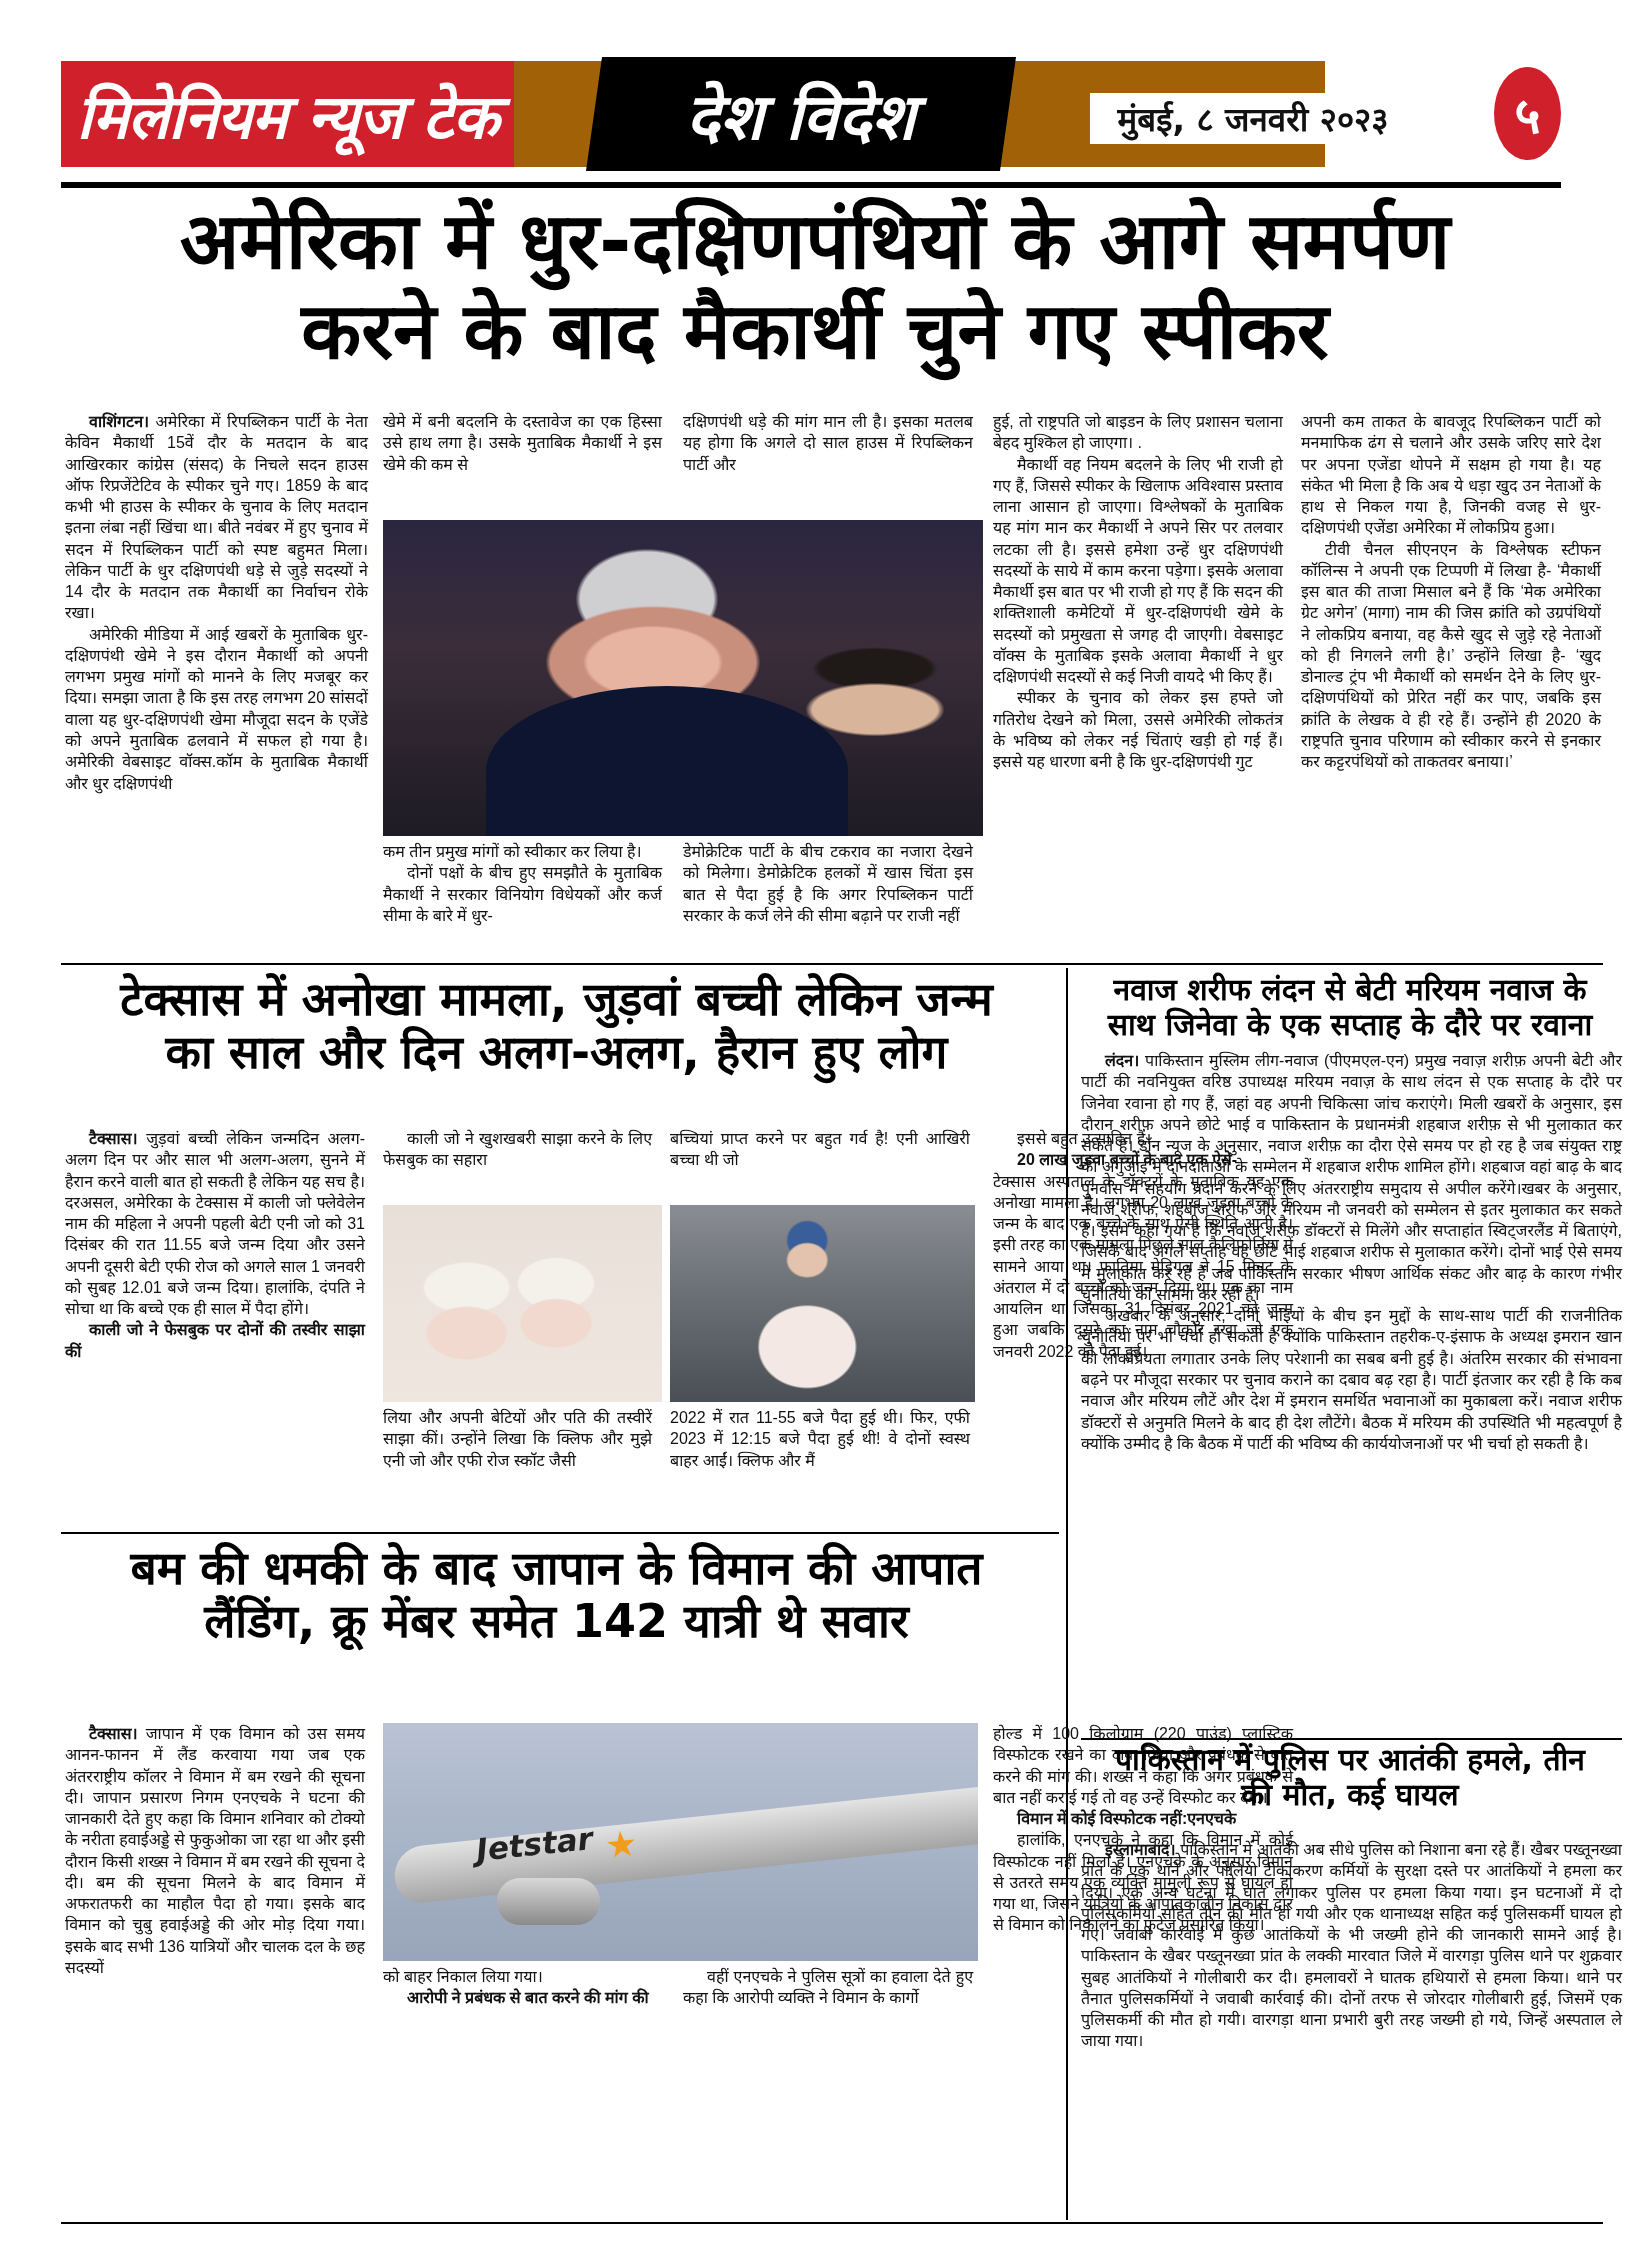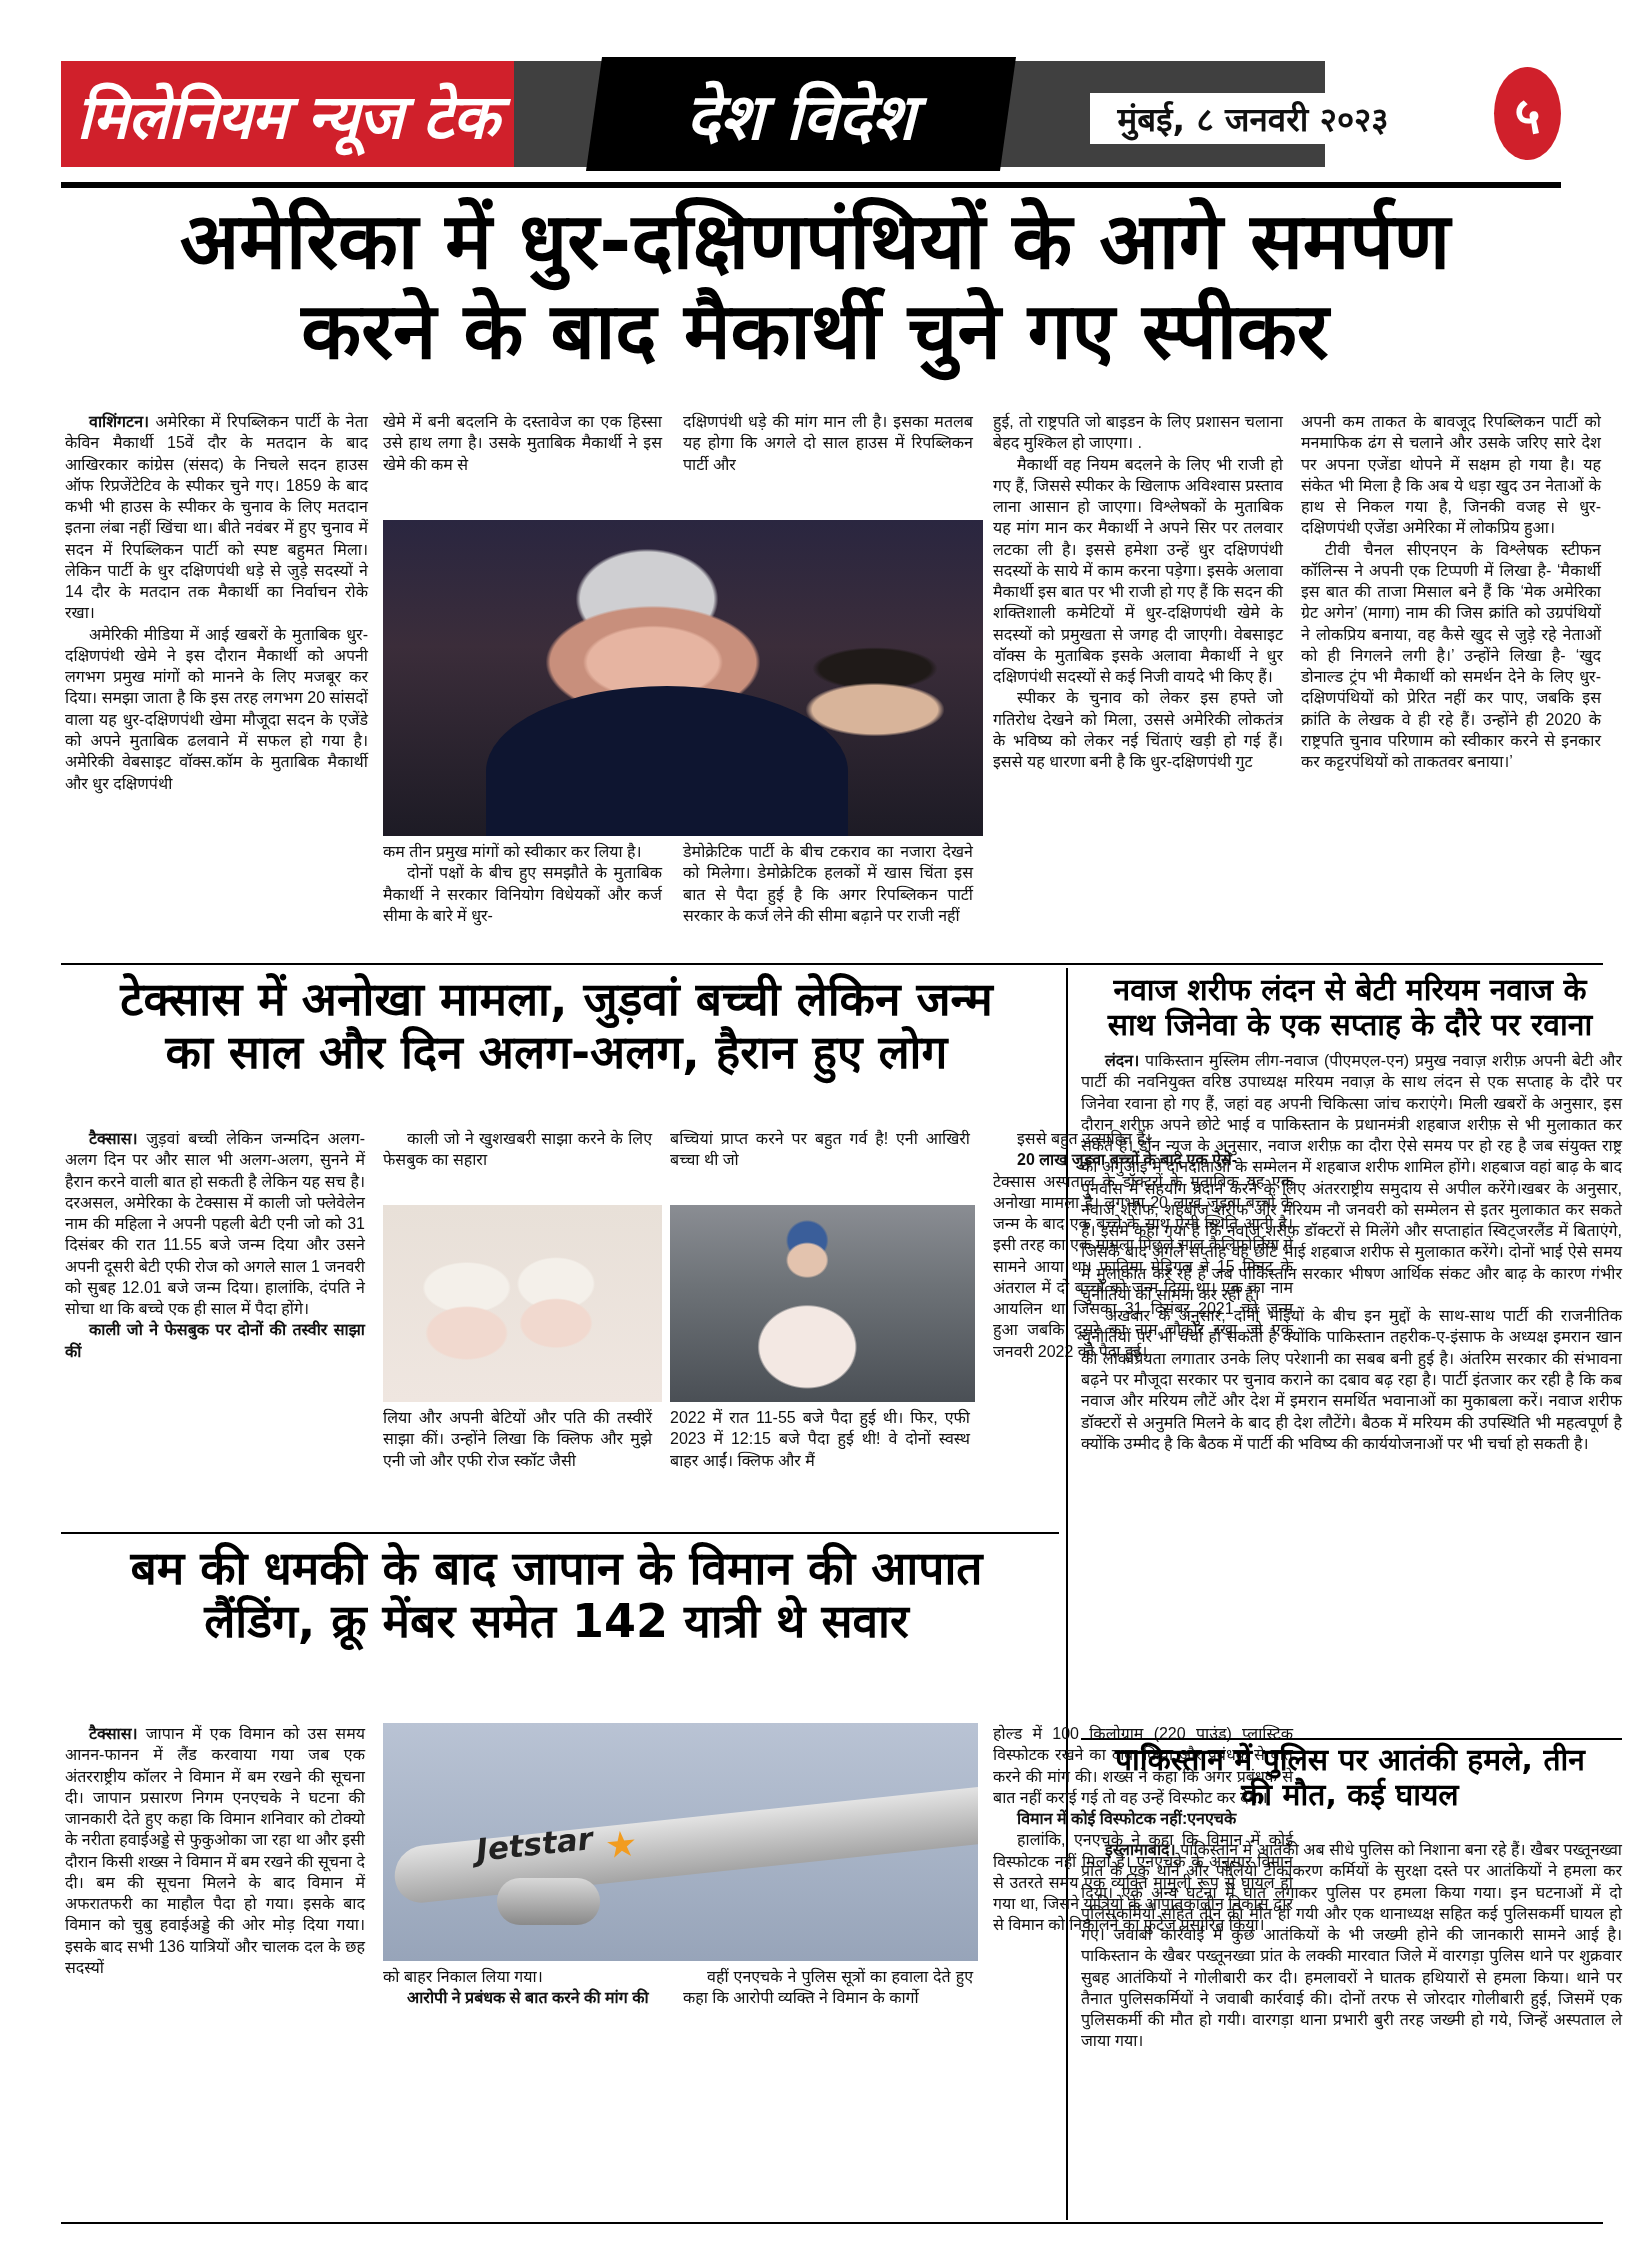--- a/index.html
+++ b/index.html
@@ -1,20 +1,20 @@
 <!DOCTYPE html>
 <html style="font-size:8.3px"><head>
 <meta charset="utf-8">
 <style>
   * { box-sizing: border-box; margin: 0; padding: 0; }
   html, body { width: 1650px; height: 2261px; background: #ffffff; }
   body { font-family: "DejaVu Sans", "Liberation Sans", sans-serif; color: #111; position: relative; overflow: hidden; }
 
   
-  .masthead { position: absolute; left: 61px; top: 61px; width: 1264px; height: 106px; background: #404040; }
+  .masthead { position: absolute; left: 61px; top: 61px; width: 1264px; height: 106px; background: #a16207; }
   .brand { position: absolute; left: 0; top: 0; width: 453px; height: 106px; background: #d0202b; color: #fff;
            font-weight: bold; font-style: italic; font-size: 61px; display: flex; align-items: center; justify-content: center; letter-spacing: -1px; }
   .section { position: absolute; left: 533px; top: -4.1px; width: 414px; height: 114px; background: #000; color: #fff;
              transform: skewX(-8deg); display: flex; align-items: center; justify-content: center; }
   .section span { transform: skewX(8deg); font-weight: bold; font-style: italic; font-size: 64px; }
   .datebox { position: absolute; left: 1029px; top: 32px; width: 326px; height: 51px; background: #fff;
              display: flex; align-items: center; justify-content: center; font-weight: bold; font-size: 33px; }
   .pagenum { position: absolute; left: 1433px; top: 6.2px; width: 67px; height: 93px; border-radius: 50%; background: #d0202b;
              color: #fff; font-weight: bold; font-size: 50px; display: flex; align-items: center; justify-content: center; }
   .rule-top { position: absolute; left: 61px; top: 182px; width: 1500px; height: 6.2px; background: #000; }

